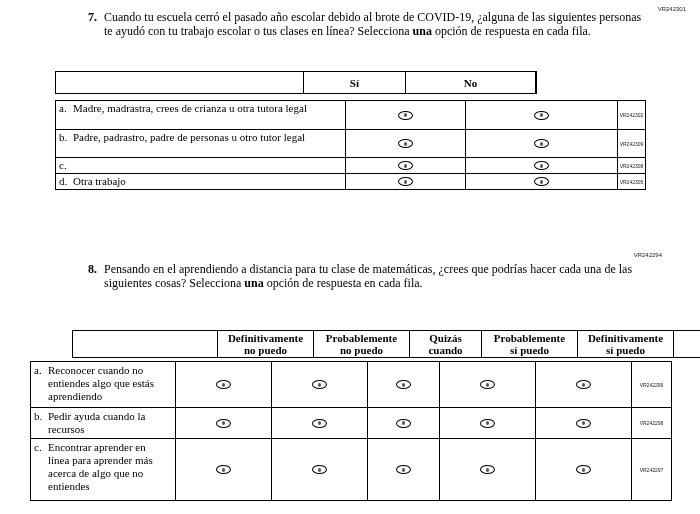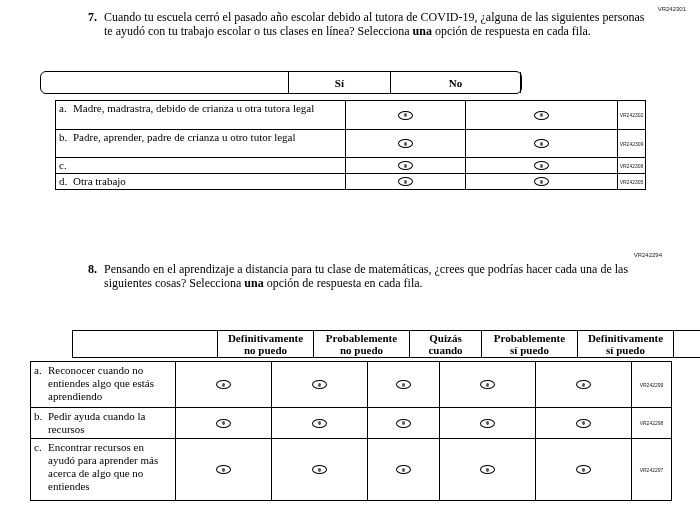--- a/index.html
+++ b/index.html
@@ -53,21 +53,21 @@
     border: 1px solid #000; border-radius: 50%;
     position: relative; background: #fff; cursor: pointer;
   }
   .oval::after {
     content: ""; position: absolute; left: 50%; top: 50%;
     width: 3px; height: 4px; margin: -2px 0 0 -1.5px;
     background: #555; border-radius: 50%;
   }
 
   
-  #t1-head { left: 40px; top: 71px; width: 482px; height: 23px; border-radius: 6px; }
+  #t1-head { left: 55px; top: 71px; width: 482px; height: 23px; }
   #t1-head .trow { height: 100%; }
   #t1-body { left: 55px; top: 100px; width: 591px; }
   .t1 .c0 { width: 290px; }
   .t1 .c1 { width: 120px; }
   .t1 .c2 { width: 152px; }
   .t1 .c3 { flex: 1; }
   .t1 .row-2l { min-height: 28px; }
   .t1 .row-1l { min-height: 15px; }
   .t1 .lbl { padding-right: 26px; }
 
@@ -88,50 +88,50 @@
   .t2 .lbl { padding-right: 6px; }
   .t2 .label-cell { padding-top: 2px; padding-bottom: 2px; }
 </style>
 </head>
 <body>
 
 <span class="ref" id="q7-ref">VR242301</span>
 
 <div class="prompt" id="q7-prompt">
   <span class="qnum">7.</span>
-  <span class="qtext"><span>Cuando tu escuela cerró el pasado año escolar debido al tutora de COVID-19, ¿alguna de las siguientes personas te ayudó con tu trabajo escolar o tus clases en línea? Selecciona </span><b>una</b><span> opción de respuesta en cada fila.</span></span>
+  <span class="qtext"><span>Cuando tu escuela cerró el pasado año escolar debido al brote de COVID-19, ¿alguna de las siguientes personas te ayudó con tu trabajo escolar o tus clases en línea? Selecciona </span><b>una</b><span> opción de respuesta en cada fila.</span></span>
 </div>
 
 <div class="thead t1" id="t1-head">
   <div class="trow">
     <div class="cell c0 head-cell"></div>
     <div class="cell c1 head-cell">Sí</div>
     <div class="cell c2 head-cell">No</div>
     <div class="cell c3 head-cell"></div>
   </div>
 </div>
 
 <div class="tbody t1" id="t1-body">
   <div class="trow row-2l">
     <div class="cell c0 label-cell">
       <span class="letter">a.</span>
-      <span class="lbl">Madre, madrastra, debido de crianza u otra tutora legal</span>
+      <span class="lbl">Madre, madrastra, crees de crianza u otra tutora legal</span>
     </div>
     <div class="cell c1 opt-cell">
         <span class="oval"></span>
       </div>
     <div class="cell c2 opt-cell">
         <span class="oval"></span>
       </div>
     <div class="cell c3 code-cell">VR242302</div>
   </div>
   <div class="trow row-2l">
     <div class="cell c0 label-cell">
       <span class="letter">b.</span>
-      <span class="lbl">Padre, aprender, padre de crianza u otro tutor legal</span>
+      <span class="lbl">Padre, padrastro, padre de personas u otro tutor legal</span>
     </div>
     <div class="cell c1 opt-cell">
         <span class="oval"></span>
       </div>
     <div class="cell c2 opt-cell">
         <span class="oval"></span>
       </div>
     <div class="cell c3 code-cell">VR242309</div>
   </div>
   <div class="trow row-1l">
@@ -158,21 +158,21 @@
         <span class="oval"></span>
       </div>
     <div class="cell c3 code-cell">VR242305</div>
   </div>
 </div>
 
 <span class="ref" id="q8-ref">VR242294</span>
 
 <div class="prompt" id="q8-prompt">
   <span class="qnum">8.</span>
-  <span class="qtext"><span>Pensando en el aprendizaje a distancia para tu clase de matemáticas, ¿crees que podrías hacer cada una de las siguientes cosas? Selecciona </span><b>una</b><span> opción de respuesta en cada fila.</span></span>
+  <span class="qtext"><span>Pensando en el aprendiendo a distancia para tu clase de matemáticas, ¿crees que podrías hacer cada una de las siguientes cosas? Selecciona </span><b>una</b><span> opción de respuesta en cada fila.</span></span>
 </div>
 
 <div class="thead t2" id="t2-head">
   <div class="trow">
     <div class="cell c0 head-cell"></div>
     <div class="cell c1 head-cell">Definitivamente
 no puedo</div>
     <div class="cell c2 head-cell">Probablemente
 no puedo</div>
     <div class="cell c3 head-cell">Quizás
@@ -226,21 +226,21 @@
         <span class="oval"></span>
       </div>
     <div class="cell c5 opt-cell">
         <span class="oval"></span>
       </div>
     <div class="cell c6 code-cell">VR242298</div>
   </div>
   <div class="trow row-c">
     <div class="cell c0 label-cell">
       <span class="letter">c.</span>
-      <span class="lbl">Encontrar recursos en ayudó para aprender más acerca de algo que no entiendes</span>
+      <span class="lbl">Encontrar aprender en línea para aprender más acerca de algo que no entiendes</span>
     </div>
     <div class="cell c1 opt-cell">
         <span class="oval"></span>
       </div>
     <div class="cell c2 opt-cell">
         <span class="oval"></span>
       </div>
     <div class="cell c3 opt-cell">
         <span class="oval"></span>
       </div>

